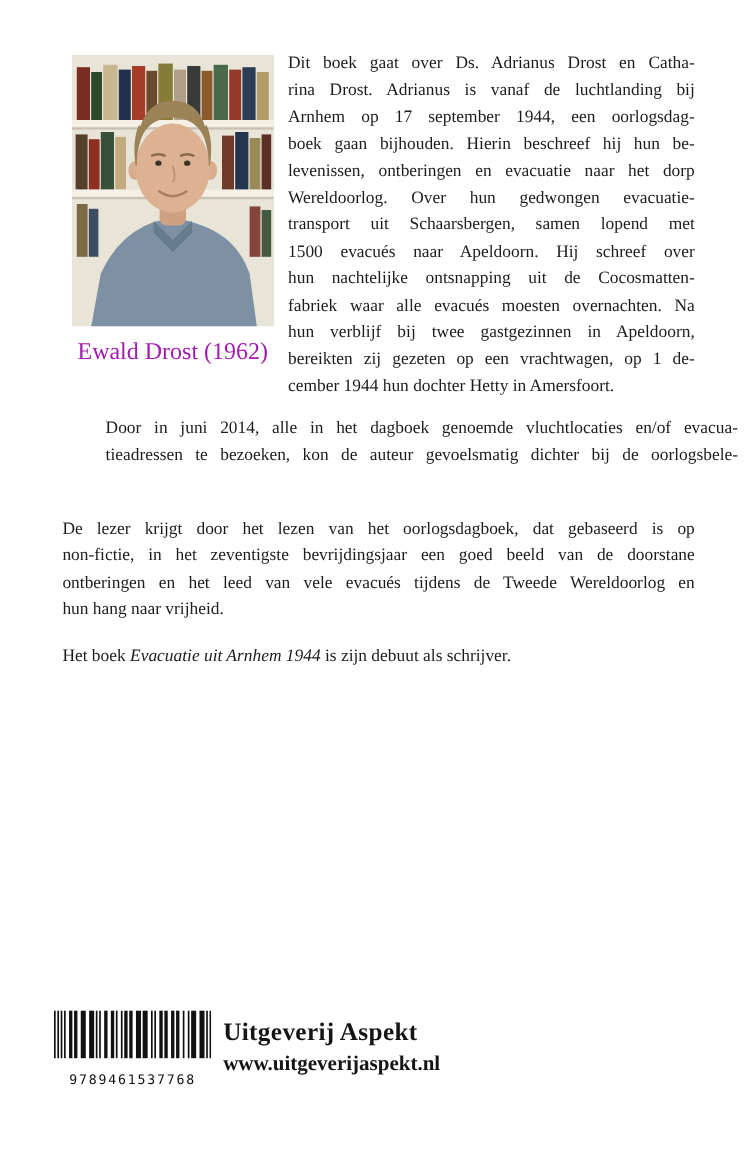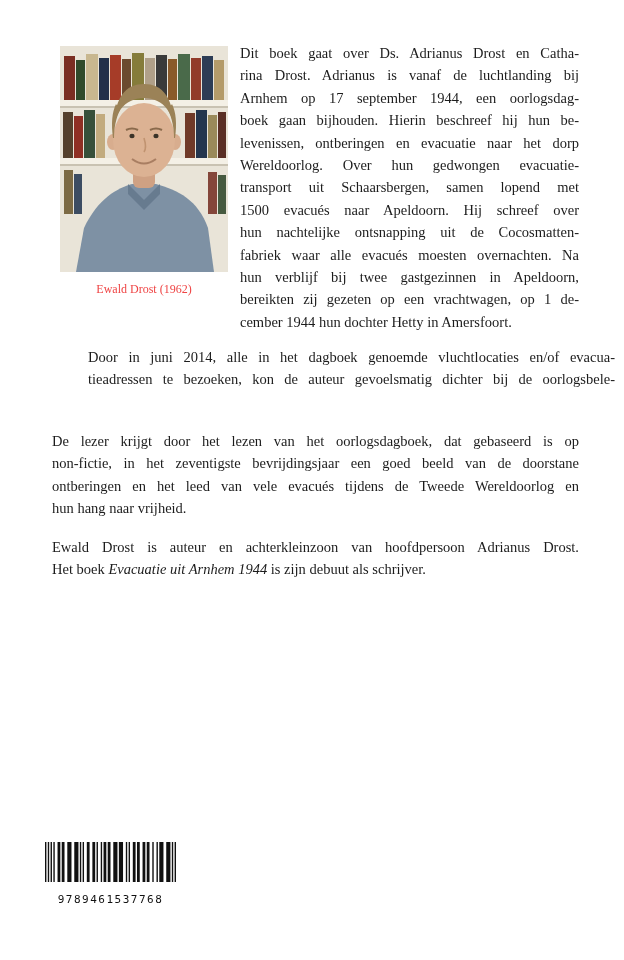--- a/index.html
+++ b/index.html
@@ -9,21 +9,21 @@
     position:relative;overflow:hidden;
   }
   .page{position:absolute;inset:0;background:#fff;}
   .photo{
     position:absolute;left:60px;top:46px;width:168px;height:226px;
     box-shadow:0 0 0 1px #d8d4c8 inset;
   }
   .photo svg{display:block;width:168px;height:226px;}
   .caption{
     position:absolute;left:40px;top:282px;width:208px;
-    text-align:center;font-size:12px;color:#ef4444;
+    text-align:center;font-size:20px;color:#a21caf;
   }
   .textblock{position:absolute;font-size:14.5px;line-height:22.4px;color:#1c1c1c;}
   #intro{left:240px;top:42px;width:339px;}
   #p2{left:52px;top:346px;width:527px;margin-left:36px;}
   #p3{left:52px;top:430px;width:527px;}
   #p4{left:52px;top:536px;width:527px;}
   .line{
     white-space:nowrap;overflow:hidden;
     text-align:justify;text-align-last:justify;
   }
@@ -133,21 +133,20 @@
     </div>
 
   <div class="textblock" id="p3">
       <div class="line">De lezer krijgt door het lezen van het oorlogsdagboek, dat gebaseerd is op</div>
       <div class="line">non-fictie, in het zeventigste bevrijdingsjaar een goed beeld van de doorstane</div>
       <div class="line">ontberingen en het leed van vele evacués tijdens de Tweede Wereldoorlog en</div>
       <div class="line last">hun hang naar vrijheid.</div>
     </div>
 
   <div class="textblock" id="p4">
-    <div class="line">Ewald Drost is auteur en achterkleinzoon van hoofdpersoon Adrianus Drost.</div>
     <div class="line last"><span>Het boek </span><em>Evacuatie uit Arnhem 1944</em><span> is zijn debuut als schrijver.</span></div>
   </div>
 
   <div class="barcode">
     <svg id="bars" viewBox="0 0 131 40">
         <rect x="0.00" y="0" width="1.39" height="40" fill="#111"></rect>
         <rect x="2.79" y="0" width="1.39" height="40" fill="#111"></rect>
         <rect x="5.57" y="0" width="1.39" height="40" fill="#111"></rect>
         <rect x="8.36" y="0" width="1.39" height="40" fill="#111"></rect>
         <rect x="12.54" y="0" width="2.79" height="40" fill="#111"></rect>
@@ -173,14 +172,18 @@
         <rect x="107.31" y="0" width="1.39" height="40" fill="#111"></rect>
         <rect x="111.49" y="0" width="1.39" height="40" fill="#111"></rect>
         <rect x="114.28" y="0" width="4.18" height="40" fill="#111"></rect>
         <rect x="121.24" y="0" width="4.18" height="40" fill="#111"></rect>
         <rect x="126.82" y="0" width="1.39" height="40" fill="#111"></rect>
         <rect x="129.61" y="0" width="1.39" height="40" fill="#111"></rect>
       </svg>
     <div class="digits">9789461537768</div>
   </div>
 
+  <div class="publisher-block">
+    <div class="publisher">Uitgeverij Aspekt</div>
+    <div class="website">www.uitgeverijaspekt.nl</div>
+  </div>
 
 </div>
 
 </body></html>

